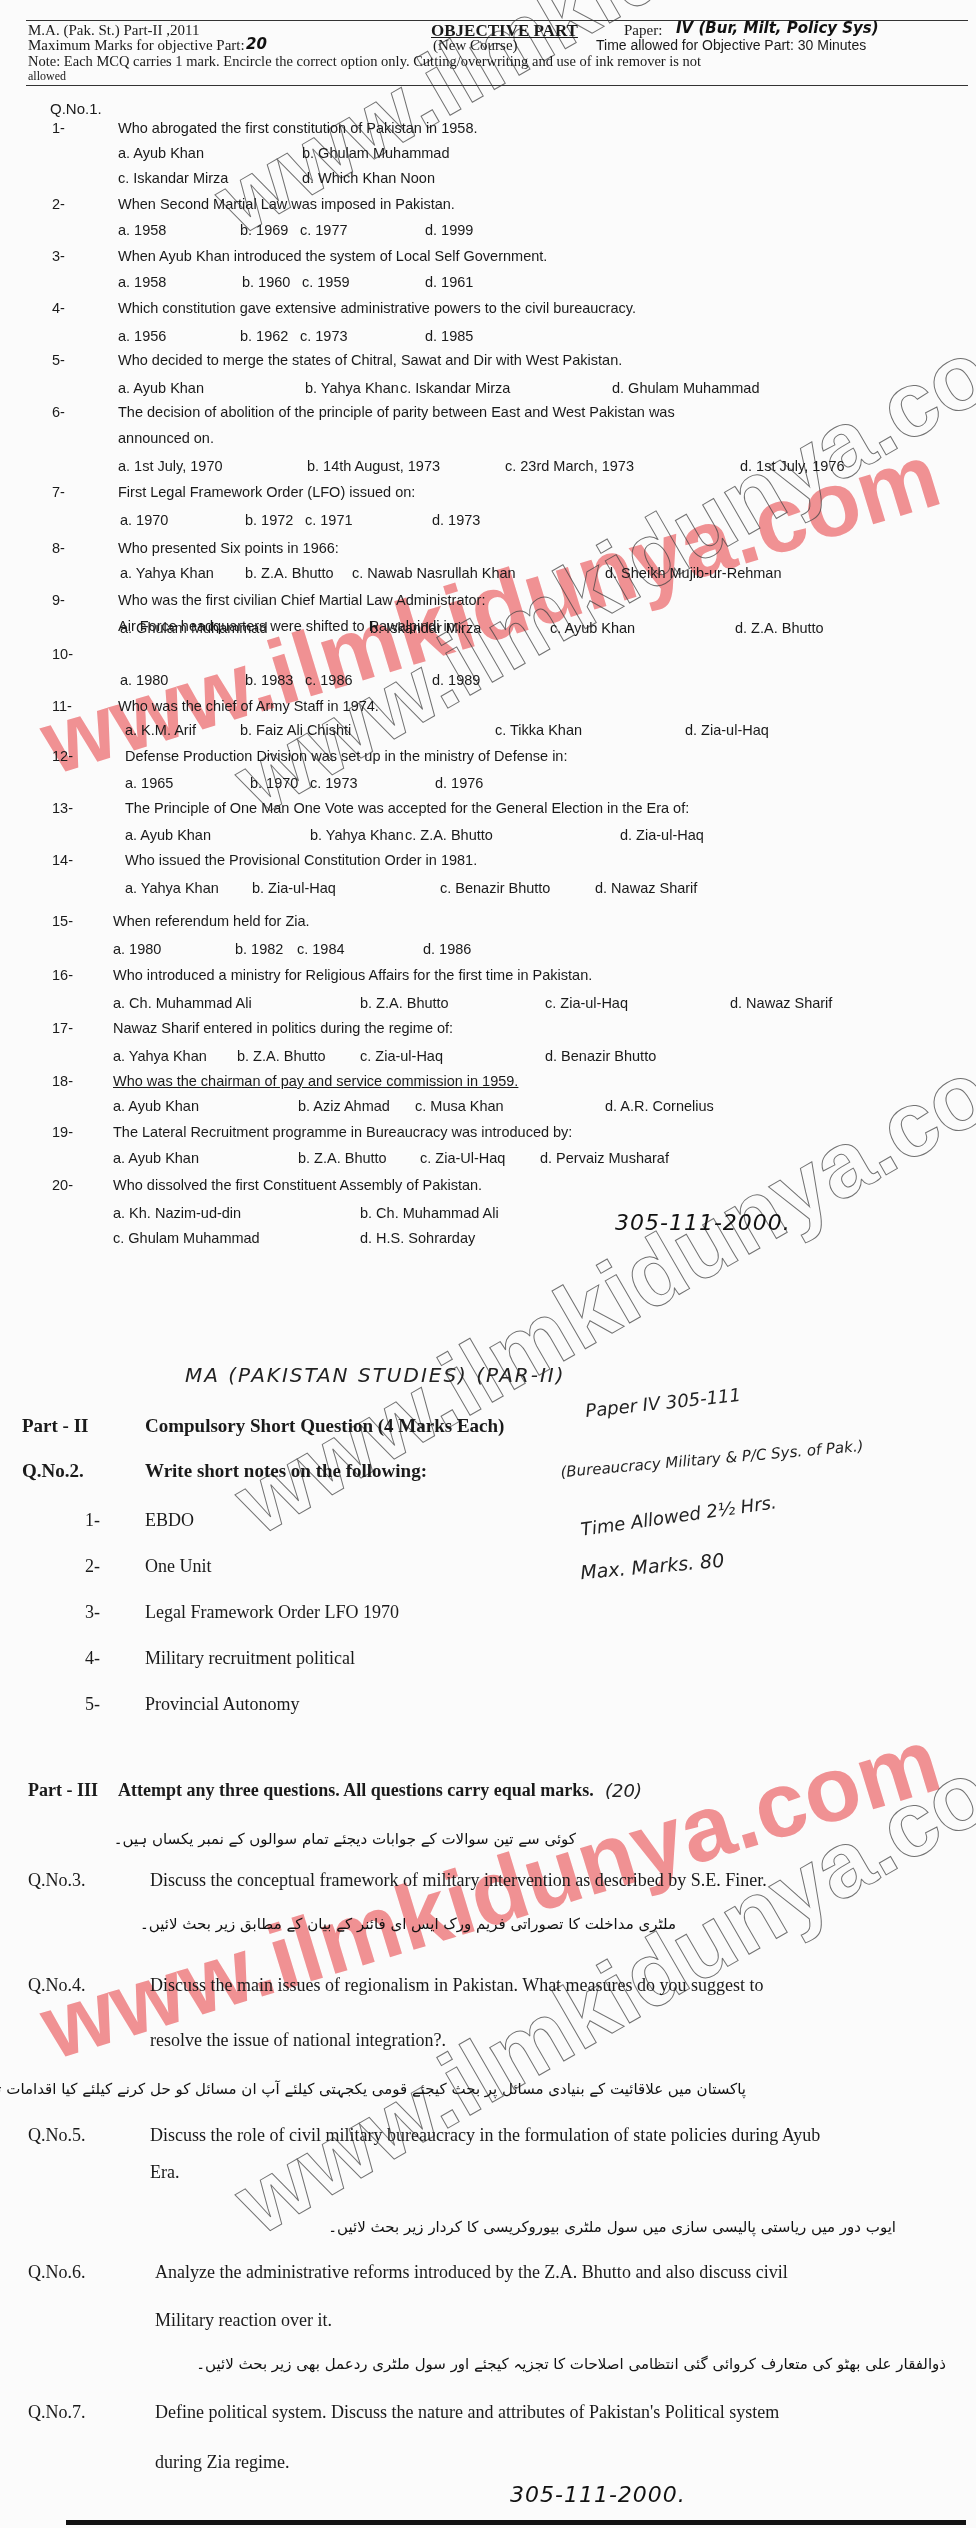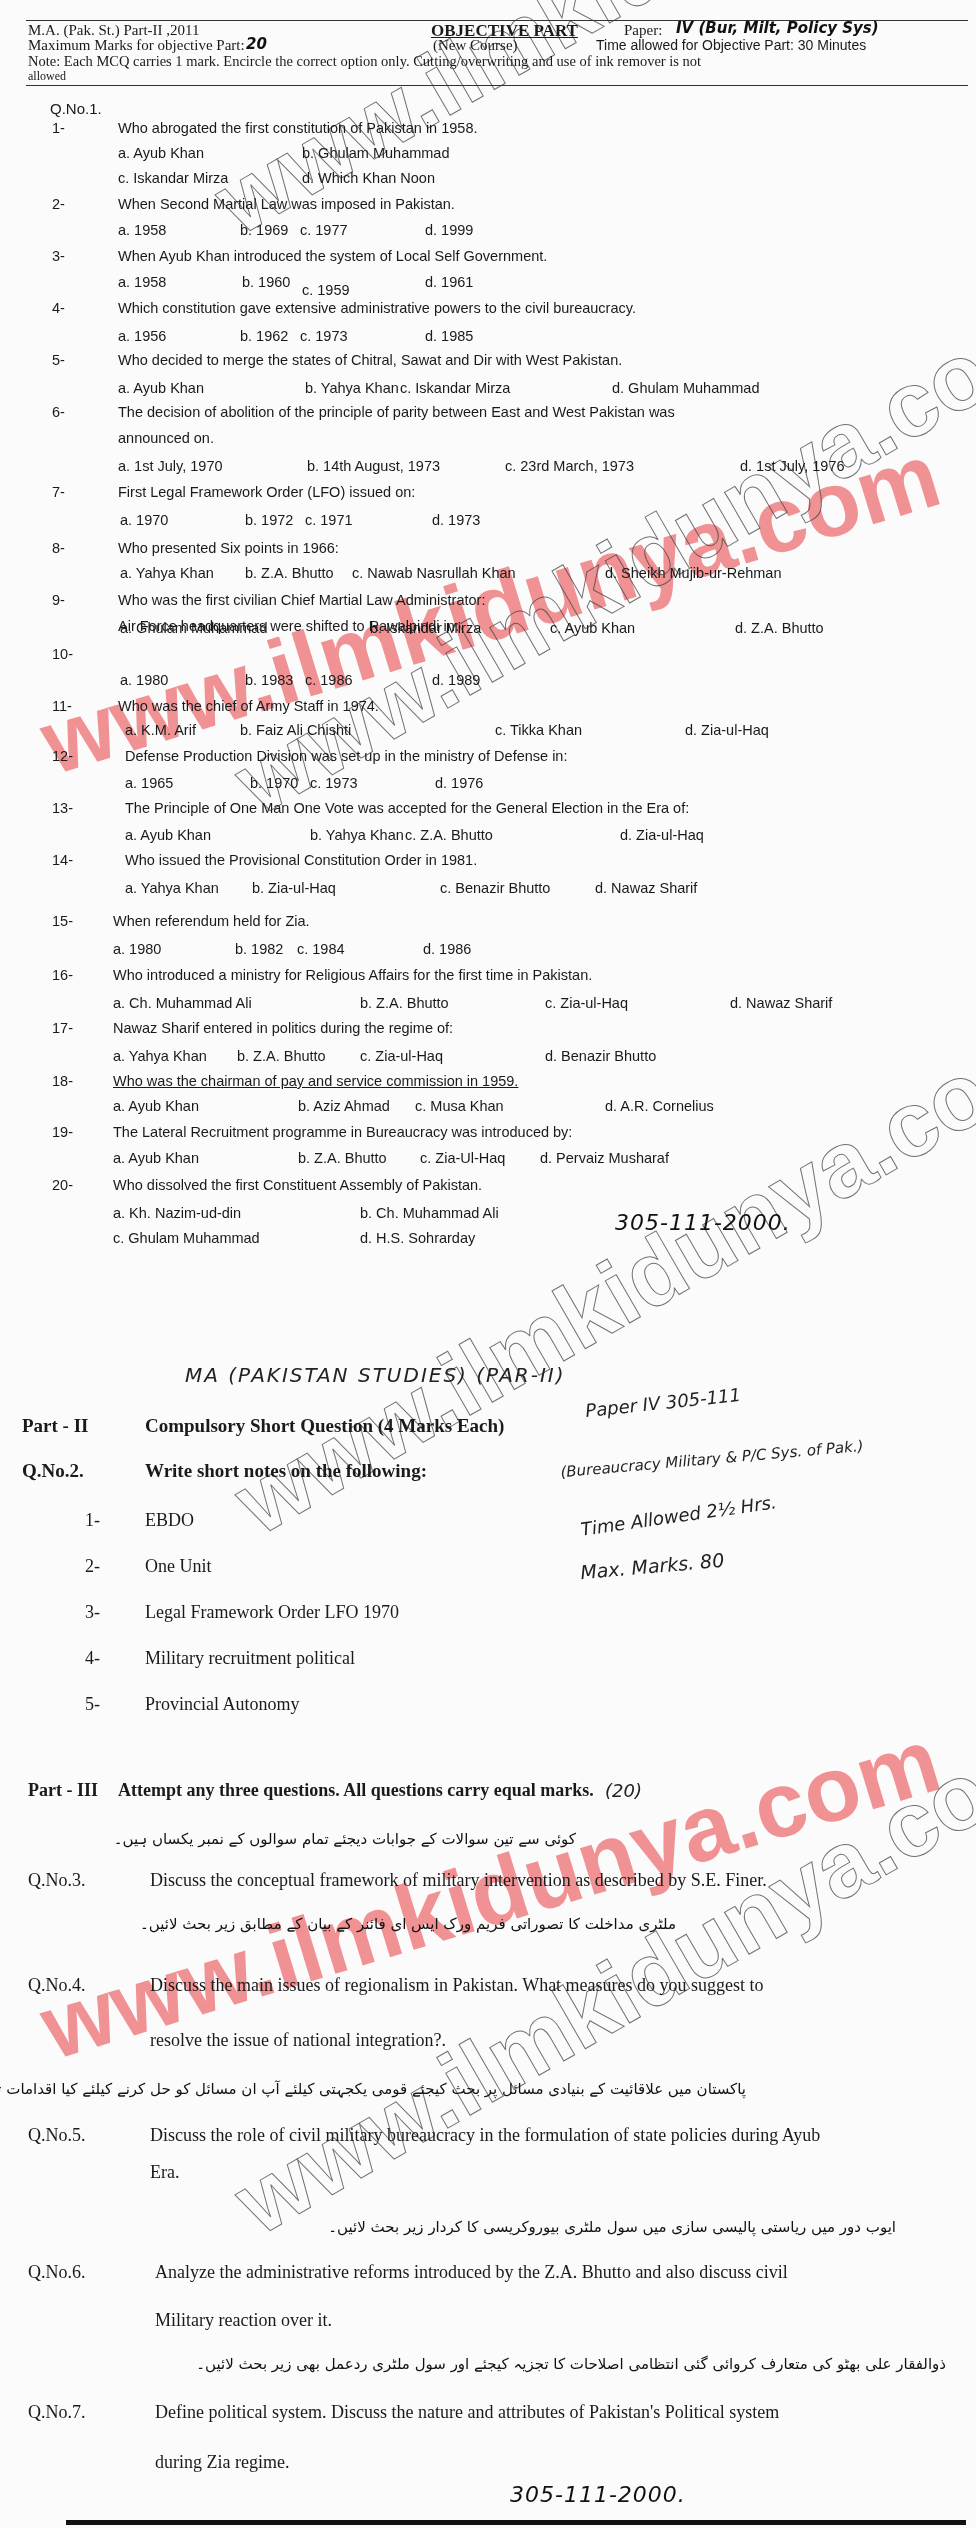--- a/index.html
+++ b/index.html
@@ -92,21 +92,21 @@
     <span class="stem" style="top:196px;">When Second Martial Law was imposed in Pakistan.</span>
     <span class="opt" style="left:118px;top:222px;">a. 1958</span>
     <span class="opt" style="left:240px;top:222px;">b. 1969</span>
     <span class="opt" style="left:300px;top:222px;">c. 1977</span>
     <span class="opt" style="left:425px;top:222px;">d. 1999</span>
 
     <span class="num" style="top:248px;">3-</span>
     <span class="stem" style="top:248px;">When Ayub Khan introduced the system of Local Self Government.</span>
     <span class="opt" style="left:118px;top:274px;">a. 1958</span>
     <span class="opt" style="left:242px;top:274px;">b. 1960</span>
-    <span class="opt" style="left:302px;top:274px;margin-top:8px;">c. 1959</span>
+    <span class="opt" style="left:302px;top:274px;">c. 1959</span>
     <span class="opt" style="left:425px;top:274px;">d. 1961</span>
 
     <span class="num" style="top:300px;">4-</span>
     <span class="stem" style="top:300px;">Which constitution gave extensive administrative powers to the civil bureaucracy.</span>
     <span class="opt" style="left:118px;top:328px;">a. 1956</span>
     <span class="opt" style="left:240px;top:328px;">b. 1962</span>
     <span class="opt" style="left:300px;top:328px;">c. 1973</span>
     <span class="opt" style="left:425px;top:328px;">d. 1985</span>
 
     <span class="num" style="top:352px;">5-</span>

